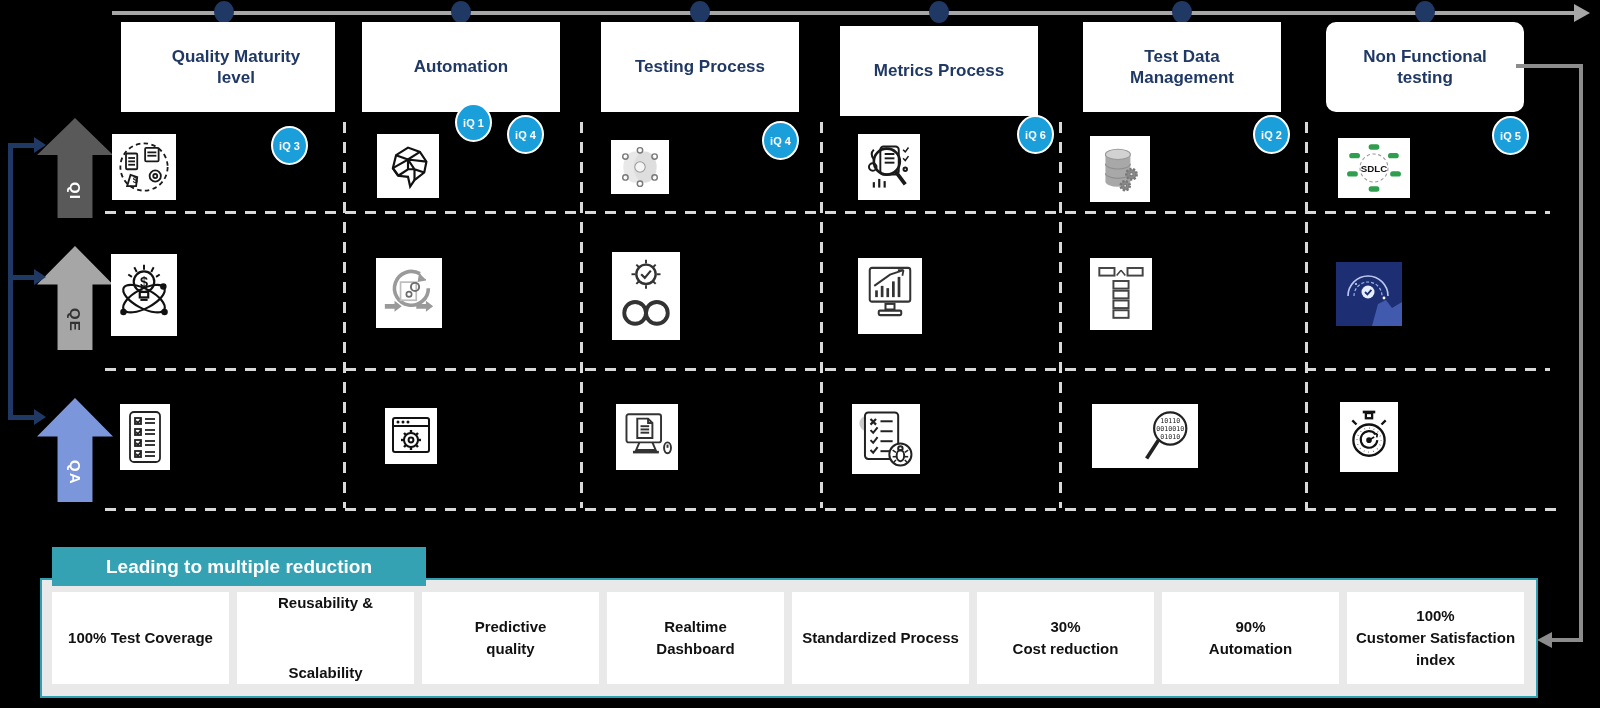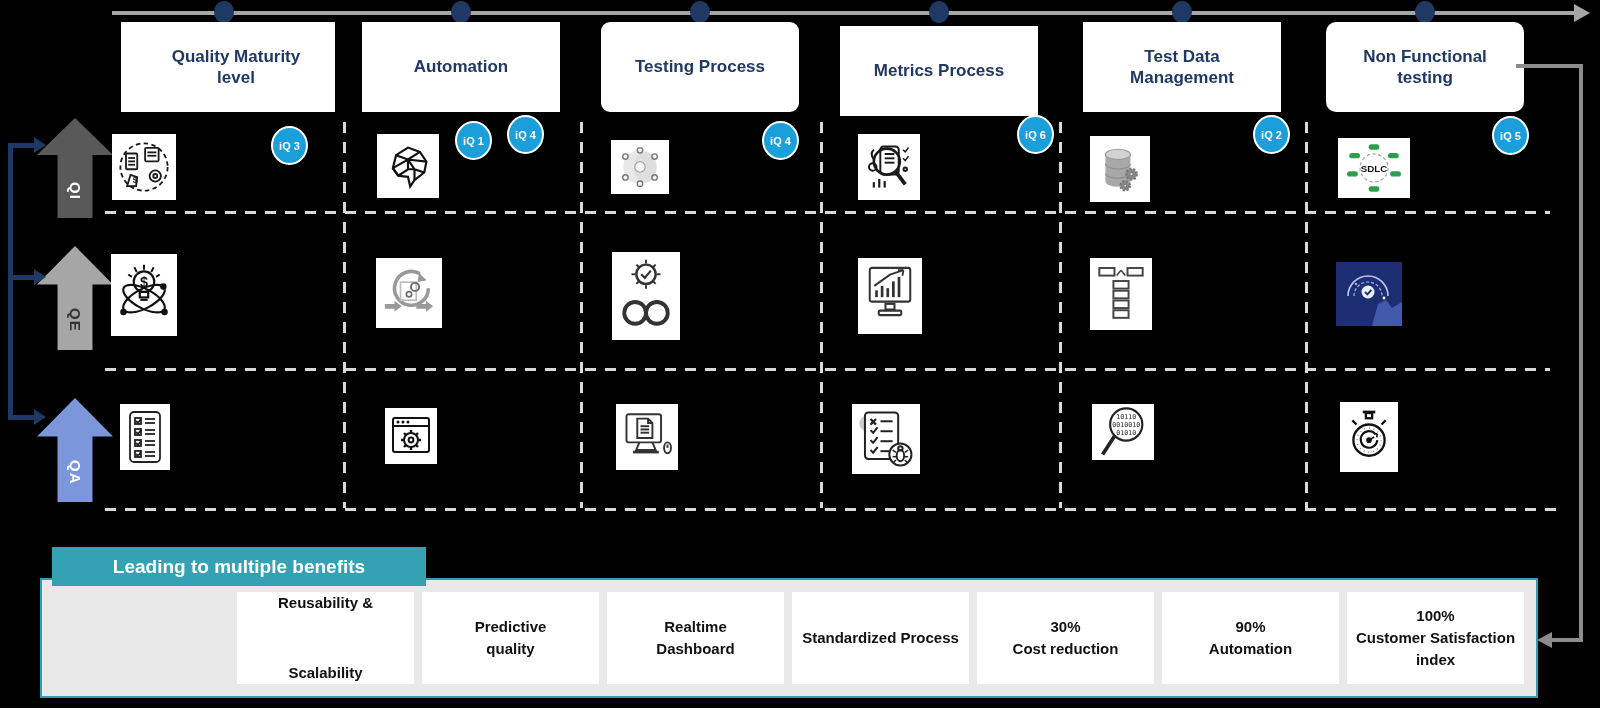--- a/index.html
+++ b/index.html
@@ -52,21 +52,21 @@
   <div class="abs tl-dot" style="left:929px;top:1px;"></div>
   <div class="abs tl-dot" style="left:1172px;top:1px;"></div>
   <div class="abs tl-dot" style="left:1415px;top:1px;"></div>
 
   <div class="abs col-head" style="left:121px;top:22px;padding-left:16px;">
       <span>Quality Maturity level</span>
     </div>
   <div class="abs col-head" style="left:362px;top:22px;">
       <span>Automation</span>
     </div>
-  <div class="abs col-head" style="left:601px;top:22px;border-radius:9px;">
+  <div class="abs col-head" style="left:601px;top:22px;">
       <span>Testing Process</span>
     </div>
   <div class="abs col-head" style="left:840px;top:26px;">
       <span>Metrics Process</span>
     </div>
   <div class="abs col-head" style="left:1083px;top:22px;">
       <span>Test Data Management</span>
     </div>
   <div class="abs col-head" style="left:1326px;top:22px;border-radius:10px;">
       <span>Non Functional testing</span>
@@ -82,21 +82,21 @@
     <div class="abs vdash" style="left:580px;top:122px;height:386px;"></div>
     <div class="abs vdash" style="left:820px;top:122px;height:386px;"></div>
     <div class="abs vdash" style="left:1059px;top:122px;height:386px;"></div>
     <div class="abs vdash" style="left:1305px;top:122px;height:386px;"></div>
     <div class="abs hdash" style="left:105px;top:211px;width:1445px;"></div>
     <div class="abs hdash" style="left:105px;top:368px;width:1445px;"></div>
     <div class="abs hdash" style="left:105px;top:508px;width:1455px;"></div>
   </div>
 
   <div class="abs badge" style="left:271px;top:126px;">iQ 3</div>
-  <div class="abs badge" style="left:455px;top:121px;text-align:right;">iQ 1</div>
+  <div class="abs badge" style="left:455px;top:103px;text-align:right;">iQ 1</div>
   <div class="abs badge" style="left:507px;top:115px;">iQ 4</div>
   <div class="abs badge" style="left:762px;top:121px;">iQ 4</div>
   <div class="abs badge" style="left:1017px;top:115px;">iQ 6</div>
   <div class="abs badge" style="left:1253px;top:115px;">iQ 2</div>
   <div class="abs badge" style="left:1492px;top:116px;">iQ 5</div>
 
   <div class="abs up-arrow" style="left:37px;top:118px;height:100px;background:#595959;">
     <span style="color:#fff;">QI</span>
     </div>
   <div class="abs up-arrow" style="left:37px;top:246px;height:104px;background:#a6a6a6;">
@@ -372,21 +372,21 @@
       <g stroke-width="1.4">
           <line x1="36" y1="40" x2="33" y2="38"></line>
           <line x1="36" y1="44" x2="33" y2="44"></line>
           <line x1="36" y1="47" x2="34" y2="49"></line>
           <line x1="44" y1="40" x2="47" y2="38"></line>
           <line x1="44" y1="44" x2="47" y2="44"></line>
           <line x1="44" y1="47" x2="46" y2="49"></line>
         </g>
     </svg>
   </div>
-  <div class="abs tile" style="left:1092px;top:404px;width:62px;height:56px;">
+  <div class="abs tile" style="left:1092px;top:404px;width:62px;height:64px;padding-left:44px;">
     <svg width="54" height="58" viewBox="0 0 50 54" fill="none" stroke="#222" stroke-width="2">
       <circle cx="28" cy="20" r="15"></circle>
       <g font-family="'DejaVu Sans Mono',monospace" font-size="6.2" fill="#222" stroke="none" text-anchor="middle">
         <text x="28" y="15">10110</text>
         <text x="28" y="22.5">0010010</text>
         <text x="28" y="30">01010</text>
       </g>
       <line x1="17" y1="31" x2="6" y2="48" stroke-width="3.4"></line>
     </svg>
   </div>
@@ -400,23 +400,26 @@
         <circle cx="24" cy="32" r="11.5" stroke-width="1.2" stroke-dasharray="0.5 4"></circle>
       <path d="M30 26 a8 8 0 1 0 2 6" stroke-width="2"></path>
       <path d="M32 26 l-3.4 0 m3.4 0 l-0.6 3.4" stroke-width="1.6"></path>
       <circle cx="24" cy="32" r="1.6" fill="#111"></circle>
         <line x1="24" y1="32" x2="29" y2="29" stroke-width="1.6"></line>
     </svg>
   </div>
 
   <div class="abs ben-box" style="left:40px;top:578px;"></div>
   <div class="abs ben-tab" style="left:52px;top:547px;">
-    <span>Leading to multiple benefits</span>
-  </div>
-
+    <span>Leading to multiple reduction</span>
+  </div>
+
+  <div class="abs ben-card" style="left:52px;top:592px;">
+    <div>100% Test Coverage</div>
+  </div>
   <div class="abs ben-card" style="left:237px;top:592px;justify-content:space-between;">
     <div>Reusability &amp;</div>
       <div>Scalability</div>
   </div>
   <div class="abs ben-card" style="left:422px;top:592px;">
     <div>Predictive</div>
       <div>quality</div>
   </div>
   <div class="abs ben-card" style="left:607px;top:592px;">
     <div>Realtime</div>

